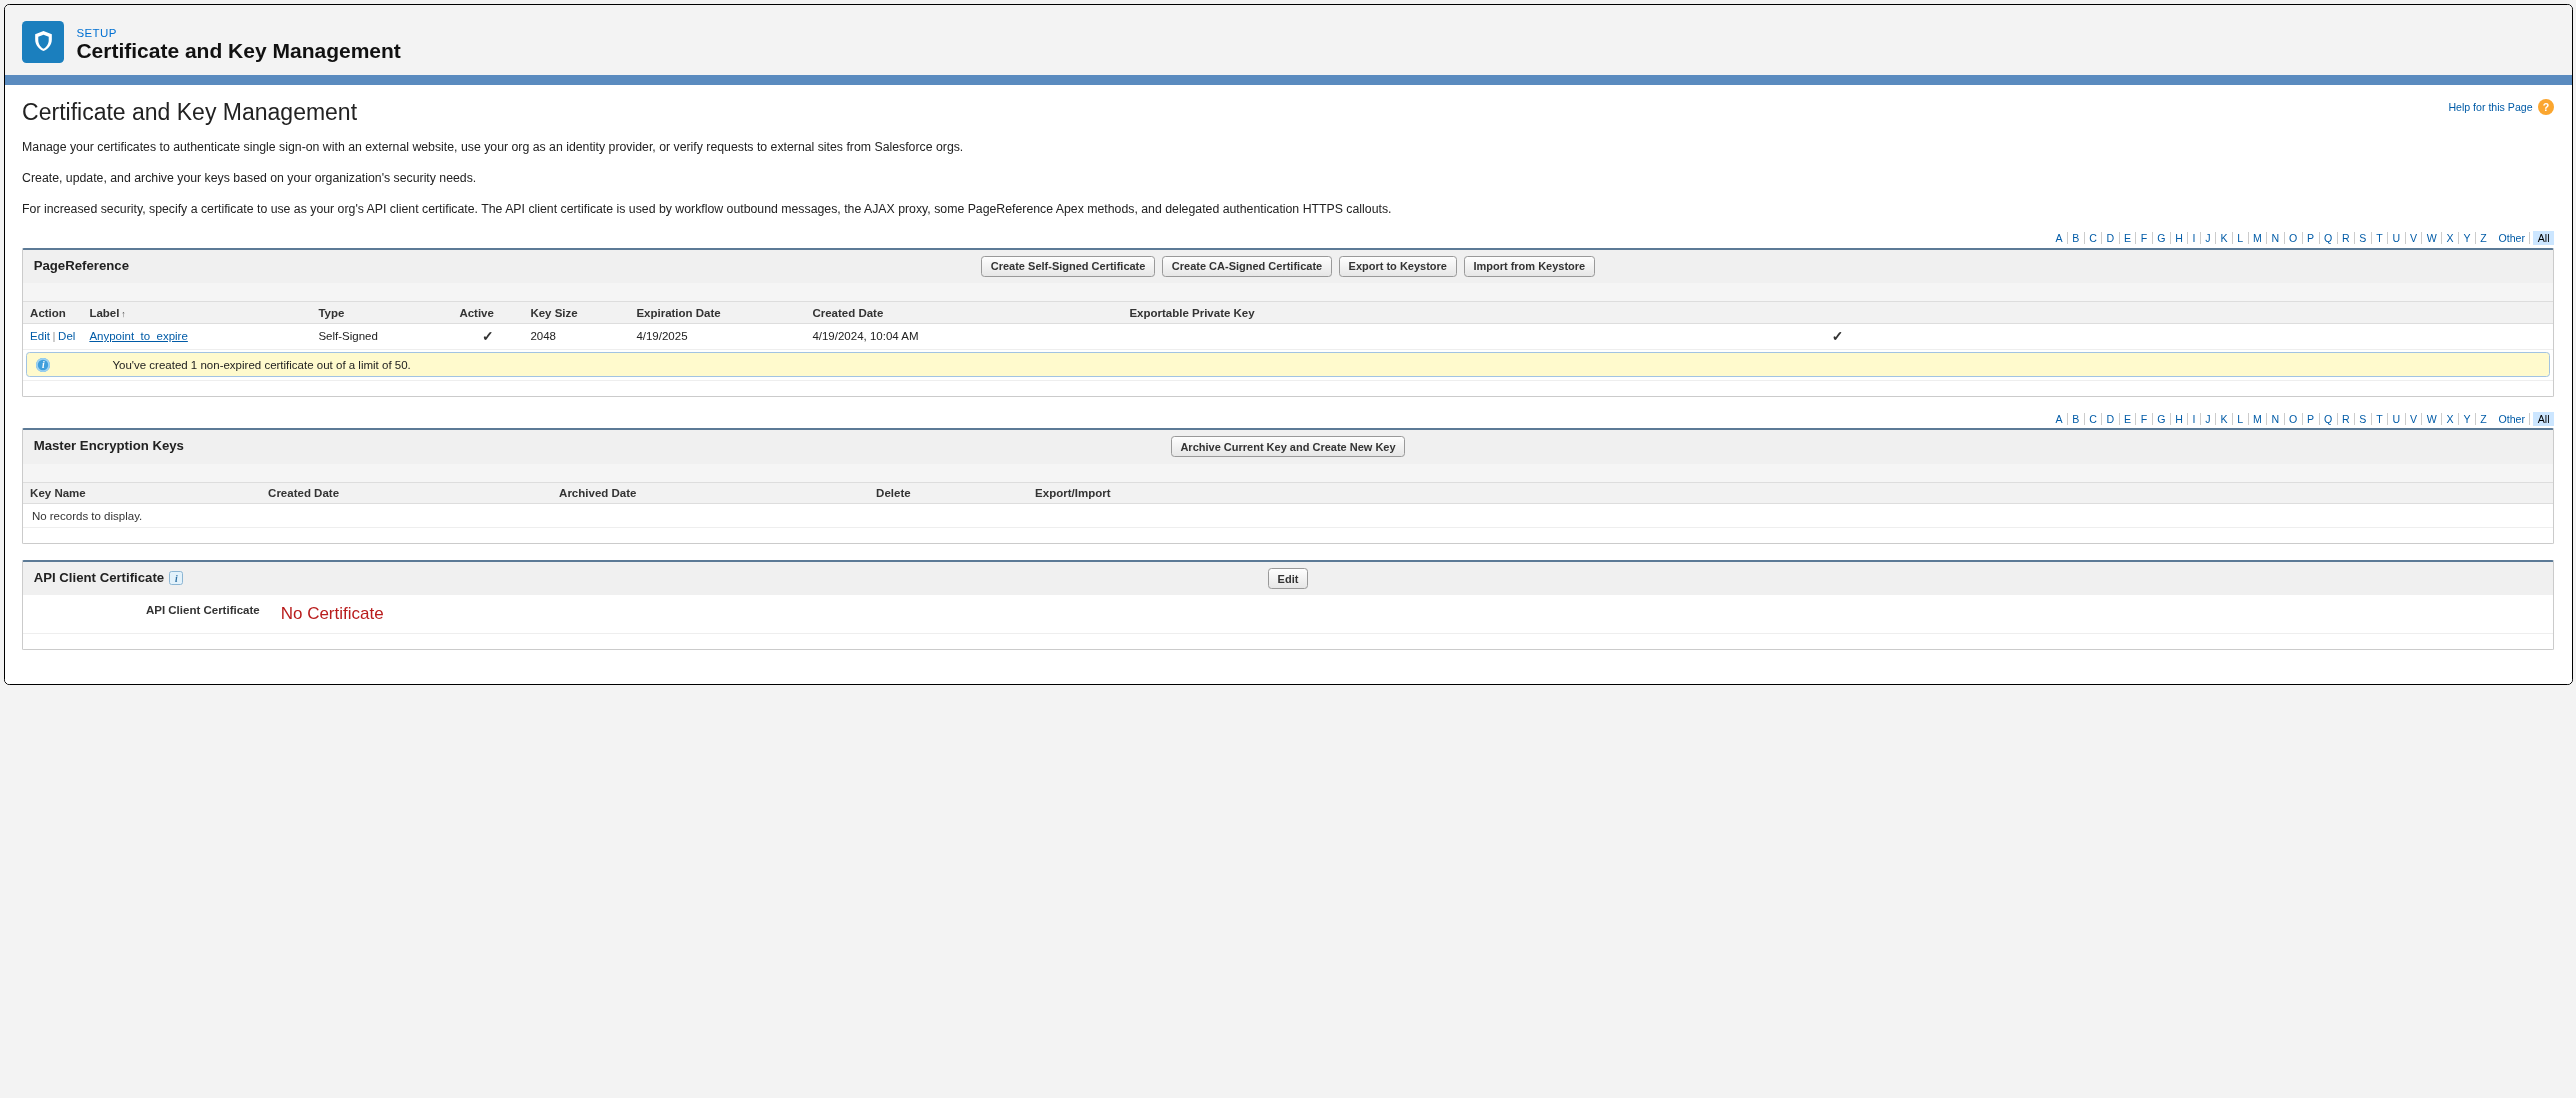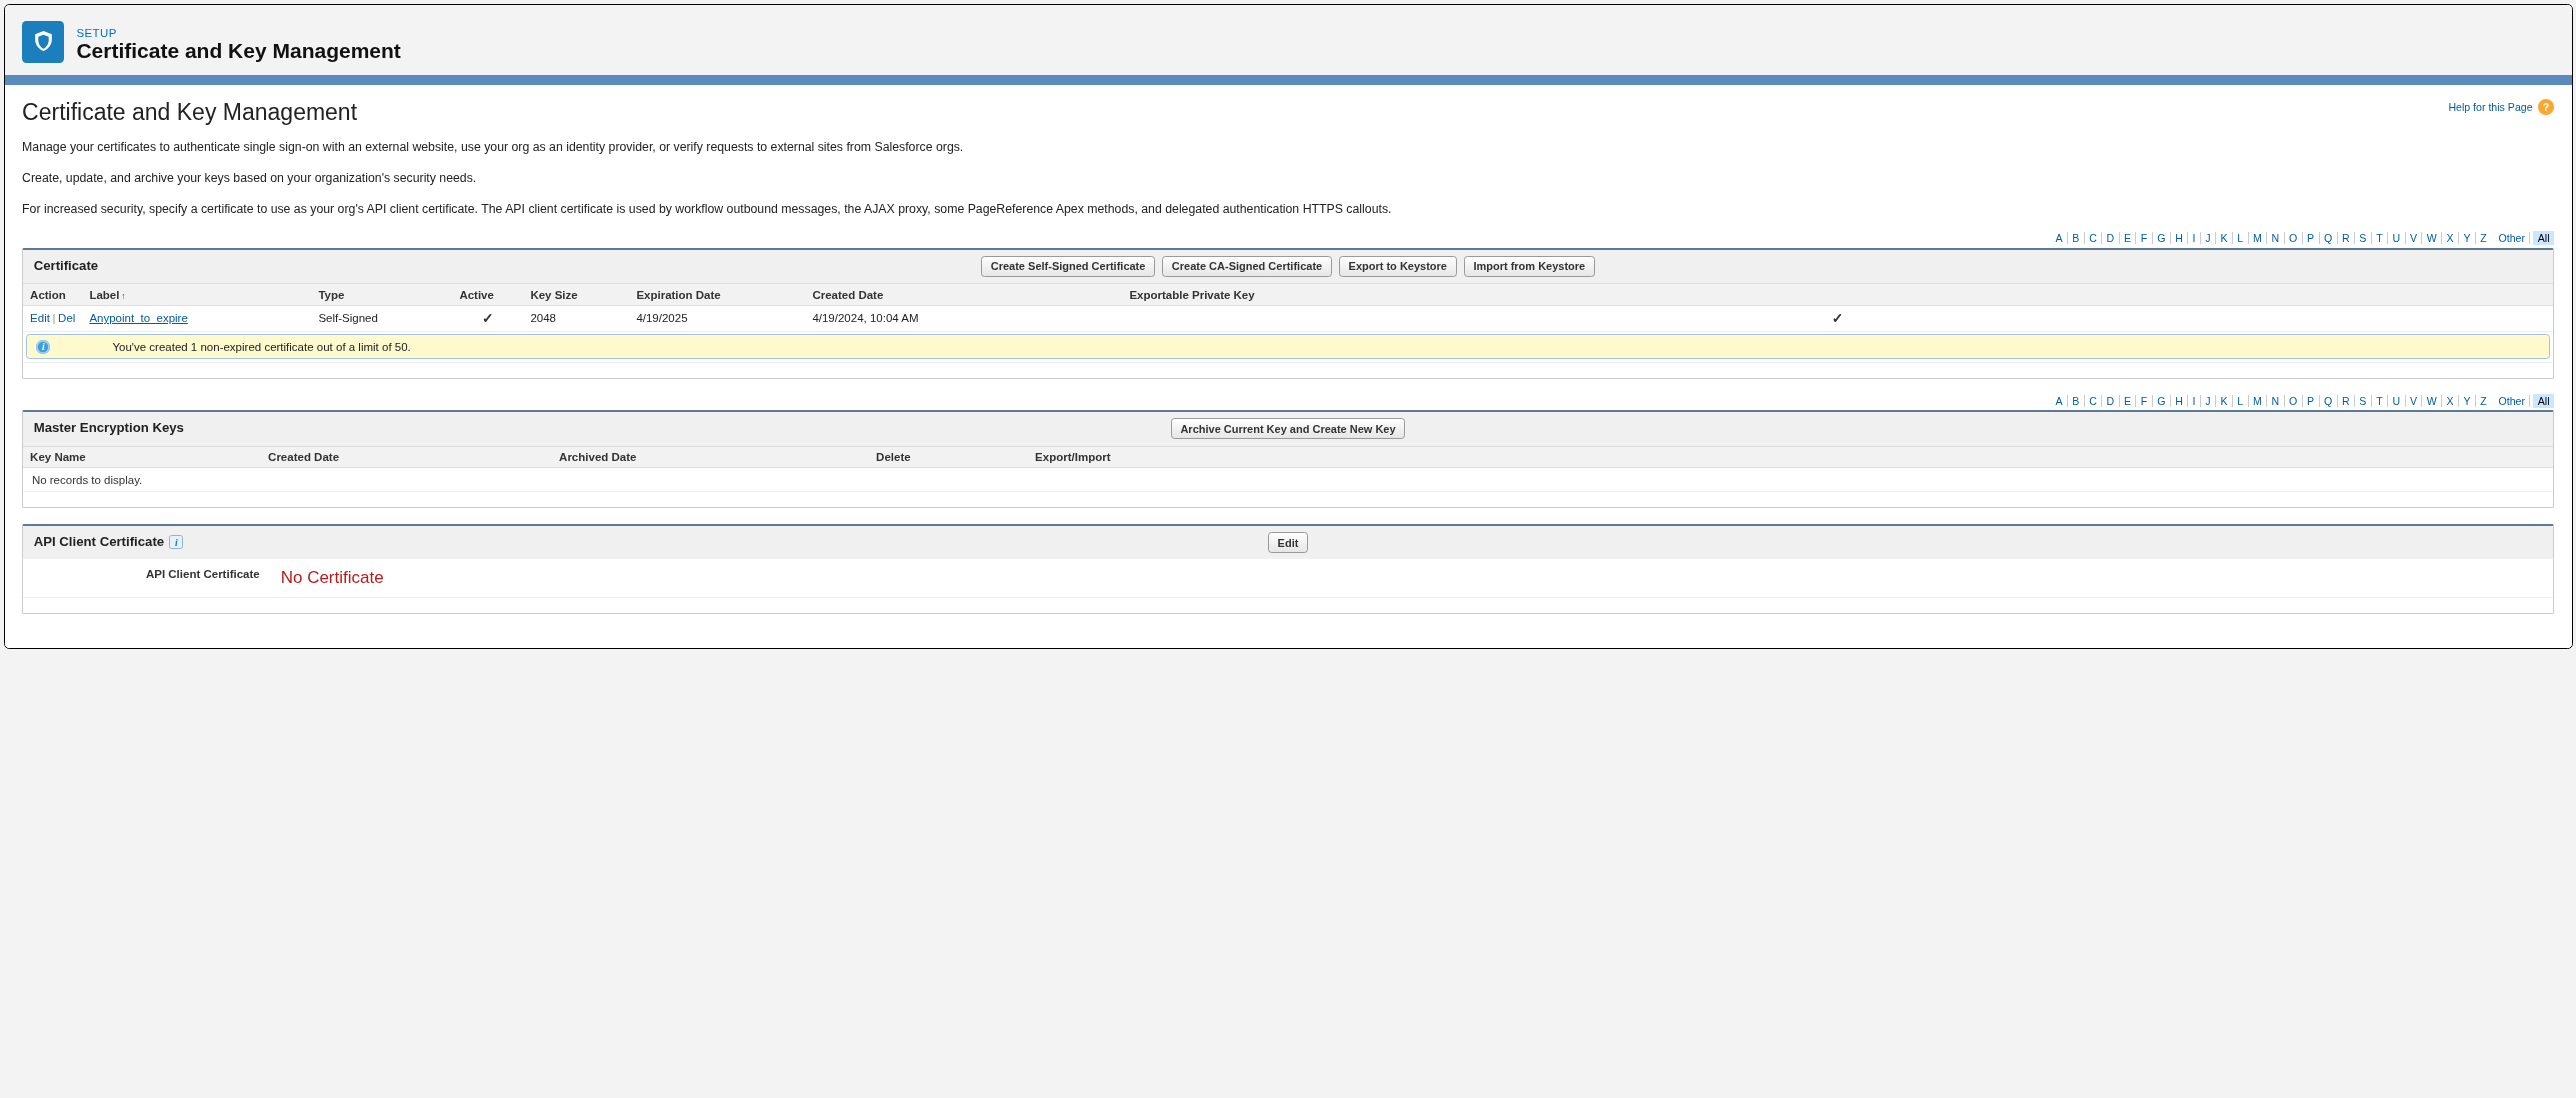--- a/index.html
+++ b/index.html
@@ -19,21 +19,21 @@
   .desc { font-size: 12.3px; color: #222; margin-bottom: 14px; line-height: 1.4; }
   .alpha-bar { text-align: right; font-size: 10.6px; margin: 5.3px 0 3.5px 0; }
   .alpha-bar a { color: #015ba7; text-decoration: none; padding: 0 4.4px; border-right: 0.9px solid #ccc; }
   .alpha-bar a:last-of-type { border-right: none; }
   .alpha-bar a.all { font-weight: normal; background: #cce6ff; color: #000; padding: 0.9px 4.4px; }
   .section { border: 0.9px solid #cbcbcb; border-top: 2.6px solid #5c7a96; border-radius: 1.8px; background: #f5f5f5; margin-bottom: 16px; }
   .section-header { position: relative; padding: 6.2px 8.8px; background: #f0f0f0; min-height: 30px; }
   .section-title { font-size: 13.2px; font-weight: 700; color: #222; position: absolute; top: 8px; left: 10.6px; }
   .section-buttons { text-align: center; }
   .btn { display: inline-block; background: linear-gradient(#fefefe, #e6e6e6); border: 0.9px solid #999; border-radius: 3.5px; padding: 3.5px 8.8px; font-size: 11px; font-weight: bold; color: #333; margin: 0 1.8px; cursor: pointer; }
-  table.datatable { width: 100%; border-collapse: collapse; font-size: 11.5px; }
+  table.datatable { width: 100%; border-collapse: collapse; font-size: 11.5px; margin-top: 18px; }
   table.datatable th { text-align: left; background: #f2f2f2; border-top: 0.9px solid #ddd; border-bottom: 0.9px solid #ddd; padding: 4.4px 7px; font-weight: 700; color: #333; font-size: 11.5px;}
   table.datatable td { padding: 4.4px 7px; border-bottom: 0.9px solid #eee; background: #fff; }
   .sort-arrow { color: #555; font-size: 8.8px; margin-left: 1.8px; }
   .action-link { color: #015ba7; text-decoration: none; font-size: 11.5px; }
   .sep { color: #999; margin: 0 2.6px; }
   .label-link { color: #015ba7; text-decoration: underline; font-size: 11.5px; }
   .check { color: #333; font-size: 14px; font-weight: bold; }
   .info-icon { width: 14px; height: 14px; background: #3f9fdc; border-radius: 50%; color: #fff; font-style: italic; font-family: Georgia, serif; font-size: 9.7px; font-weight: bold; display: inline-flex; align-items: center; justify-content: center; box-shadow: inset 0 0 0 1.8px #9ed2f3; }
   .info-msg-wrap { display: flex; align-items: center; }
   .info-msg-wrap .info-icon { margin-right: 62px; margin-left: 4.4px;}
@@ -79,21 +79,21 @@
     <p class="desc">For increased security, specify a certificate to use as your org's API client certificate. The API client certificate is used by workflow outbound messages, the AJAX proxy, some PageReference Apex methods, and delegated authentication HTTPS callouts.</p>
 
     <div class="alpha-bar">
       <span id="alpha1-letters"><a href="#">A</a><a href="#">B</a><a href="#">C</a><a href="#">D</a><a href="#">E</a><a href="#">F</a><a href="#">G</a><a href="#">H</a><a href="#">I</a><a href="#">J</a><a href="#">K</a><a href="#">L</a><a href="#">M</a><a href="#">N</a><a href="#">O</a><a href="#">P</a><a href="#">Q</a><a href="#">R</a><a href="#">S</a><a href="#">T</a><a href="#">U</a><a href="#">V</a><a href="#">W</a><a href="#">X</a><a href="#">Y</a><a href="#">Z</a></span>
       <a href="#">Other</a>
       <a href="#" class="all">All</a>
     </div>
 
     <div class="section">
       <div class="section-header">
-        <span class="section-title">Certificate</span>
+        <span class="section-title">PageReference</span>
         <div class="section-buttons">
           <button class="btn">Create Self-Signed Certificate</button>
           <button class="btn">Create CA-Signed Certificate</button>
           <button class="btn">Export to Keystore</button>
           <button class="btn">Import from Keystore</button>
         </div>
       </div>
       <table class="datatable">
         <thead>
           <tr>

